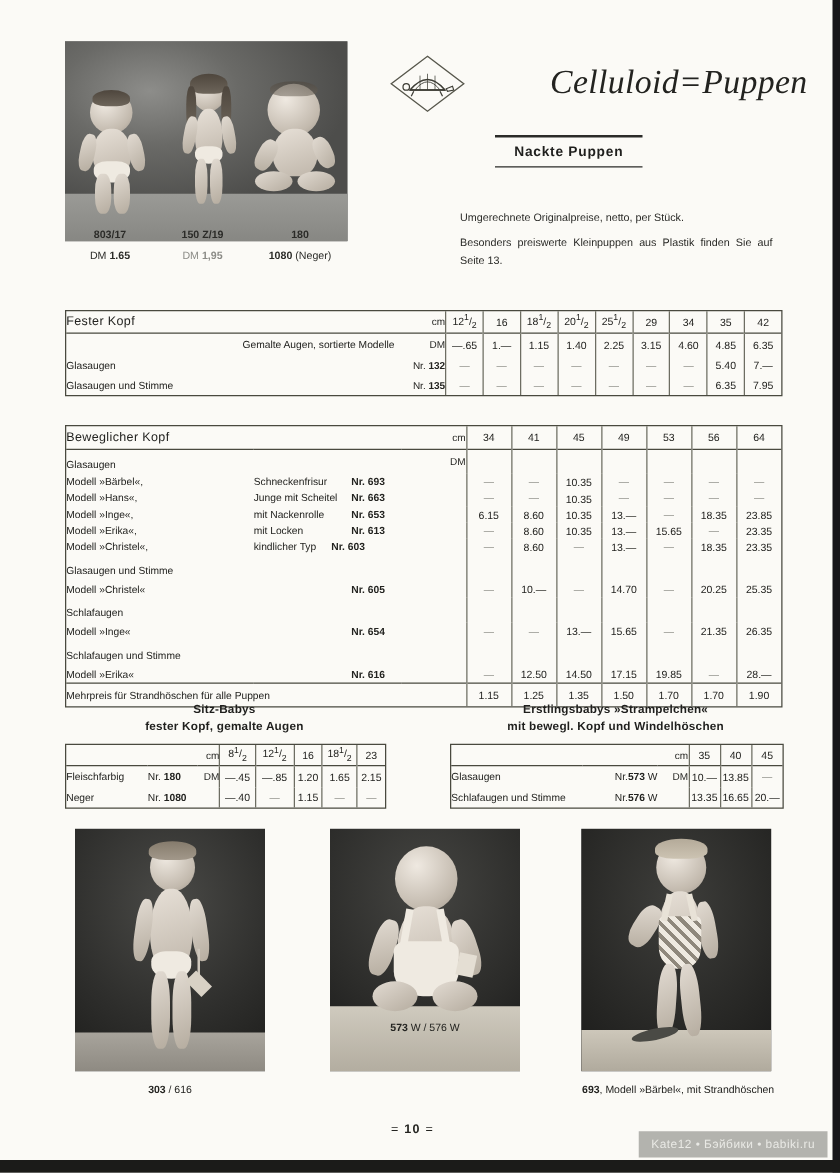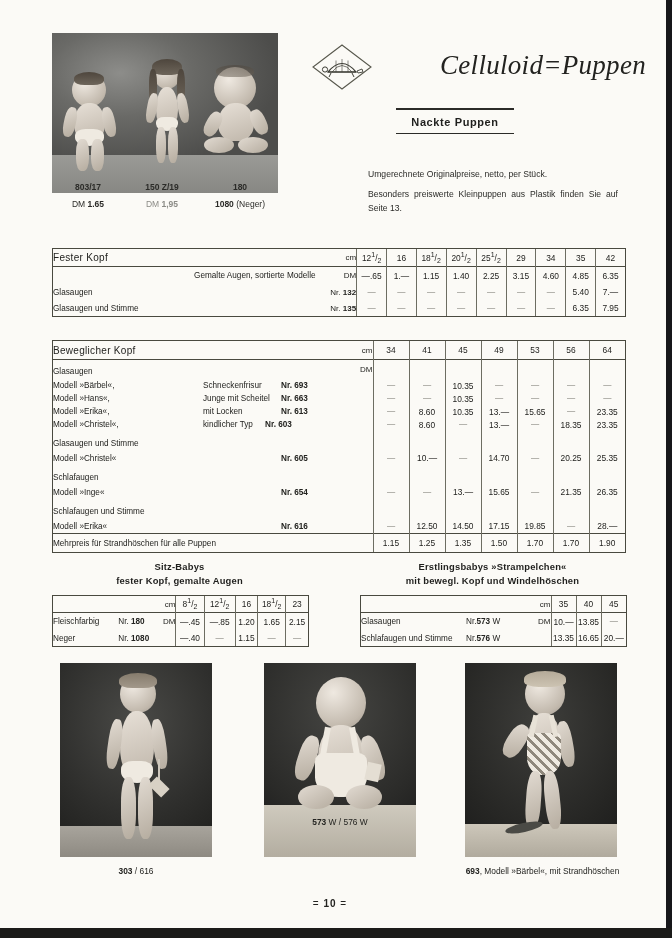--- a/index.html
+++ b/index.html
@@ -138,21 +138,21 @@
   .tbl-wrap { position:absolute; }
   .frame {
     border: 1.2px solid #49493f;
     background: #fbfaf6;
   }
   .num { text-align:center; font-weight:bold; font-size:8.4px; }
   .dash { text-align:center; color:#8d8d86; font-weight:normal; }
   .vline { border-left:0.9px solid #6d6d62; }
   .hline-top { border-top:0.9px solid #49493f; }
   .lbl { padding-left:7px; white-space:nowrap; }
-  .rlbl { text-align:left; padding-right:6px; white-space:nowrap; }
+  .rlbl { text-align:right; padding-right:6px; white-space:nowrap; }
   .hdrname { font-weight:bold; font-size:10px; letter-spacing:0.3px; }
   .unit { text-align:right; padding-right:5px; font-size:8px; }
   .bld { font-weight:bold; }
 
   
   #table1 { left:52px; top:248px; width:572px; }
   #table1 table { width:572px; }
   #table1 .c-lbl { width:270px; }
   #table1 .c-unit { width:42px; }
   #table1 .c-d   { width:29.5px; }
@@ -411,20 +411,32 @@
         <td></td>
         <td class="dash vline">—</td>
         <td class="dash vline">—</td>
         <td class="num vline">10.35</td>
         <td class="dash vline">—</td>
         <td class="dash vline">—</td>
         <td class="dash vline">—</td>
         <td class="dash vline">—</td>
       </tr>
 
+      <tr>
+        <td class="lbl" style="height:13px;">Modell »Inge«,</td>
+        <td><span style="display:inline-block;width:78px;">mit Nackenrolle</span><span class="bld">Nr. 653</span></td>
+        <td></td>
+        <td class="num vline">6.15</td>
+        <td class="num vline">8.60</td>
+        <td class="num vline">10.35</td>
+        <td class="num vline">13.—</td>
+        <td class="dash vline">—</td>
+        <td class="num vline">18.35</td>
+        <td class="num vline">23.85</td>
+      </tr>
 
       <tr>
         <td class="lbl" style="height:13px;">Modell »Erika«,</td>
         <td><span style="display:inline-block;width:78px;">mit Locken</span><span class="bld">Nr. 613</span></td>
         <td></td>
         <td class="dash vline">—</td>
         <td class="num vline">8.60</td>
         <td class="num vline">10.35</td>
         <td class="num vline">13.—</td>
         <td class="num vline">15.65</td>
@@ -675,16 +687,17 @@
       <div style="position:absolute;left:4px;top:150px;width:38px;height:9px;background:#4a4a45;border-radius:50%;transform:rotate(-12deg);"></div>
     </div>
   </div>
 
   <div class="bcap" id="bcap1"><span class="b">303</span><span> / 616</span></div>
   <div class="bcap" id="bcap2"><span class="b">573</span><span> W / 576 W</span></div>
   <div class="bcap" id="bcap3"><span class="b">693</span><span>, Modell »Bärbel«, mit Strandhöschen</span></div>
 
   <div class="pagenum">= <span class="b">10</span> =</div>
 
+  <div class="watermark">Kate12 • Бэйбики • babiki.ru</div>
 
   <div class="edge-right"></div>
   <div class="edge-bottom"></div>
 </div>
 
 </body></html>

